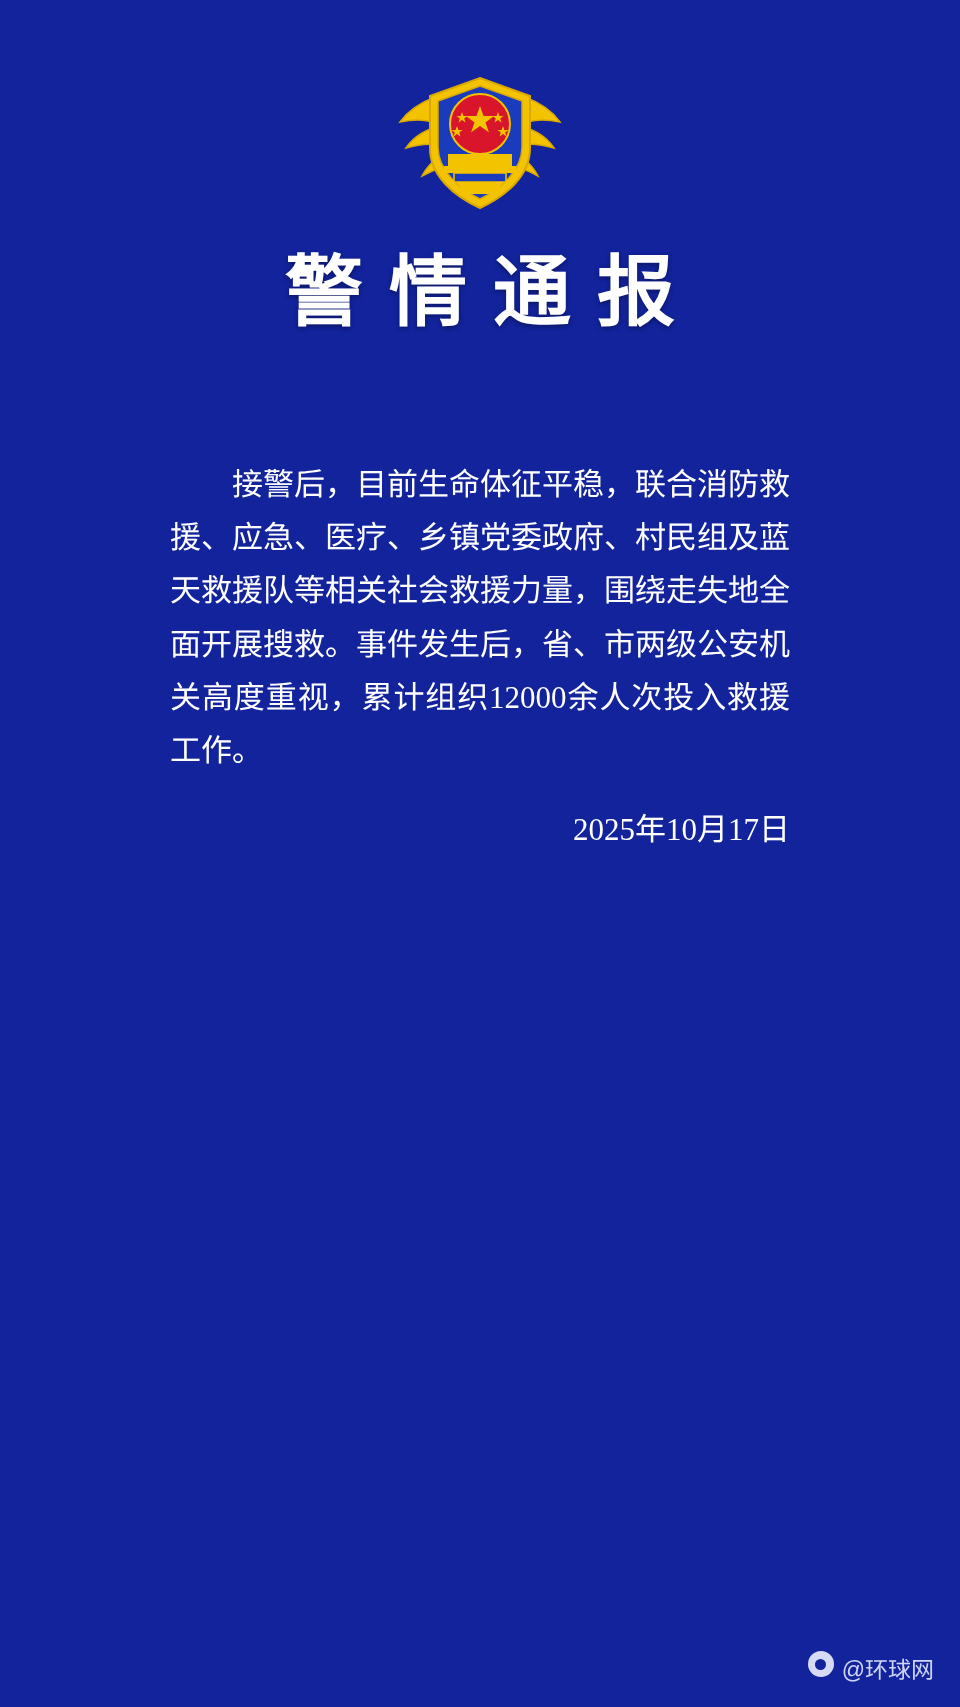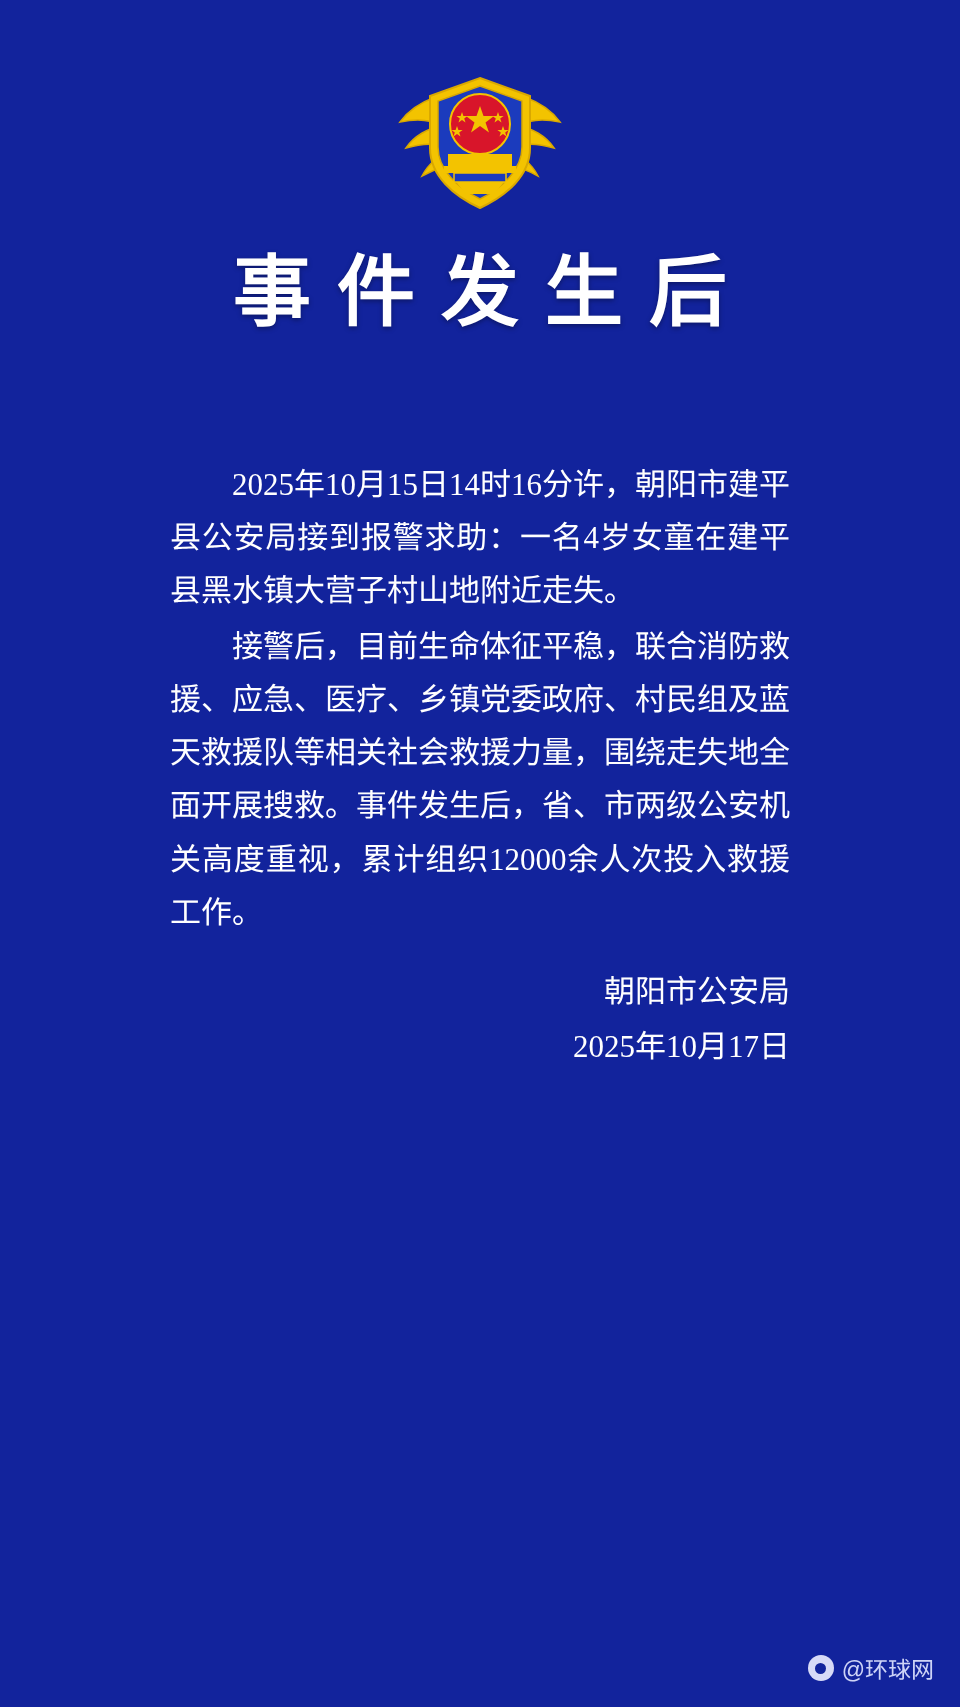--- a/index.html
+++ b/index.html
@@ -66,21 +66,20 @@
     line-height: 1.75;
   }
   .sign div { display: block; }
 
   
   .watermark {
     position: absolute;
     right: 26px;
     bottom: 22px;
     display: flex;
-    align-items: center;
     gap: 8px;
     color: #dfe4ff;
     font-size: 23px;
     font-family: "Liberation Sans", sans-serif;
     opacity: 0.92;
   }
   .weibo-eye {
     width: 26px;
     height: 26px;
     border-radius: 50%;
@@ -123,28 +122,26 @@
         <polygon points="67,64 68.4,68 72.6,68 69.2,70.6 70.5,74.6 67,72.1 63.5,74.6 64.8,70.6 61.4,68 65.6,68"></polygon>
       </g>
 
       <rect x="58" y="92" width="64" height="12" fill="#f3c300"></rect>
       <rect x="54" y="104" width="72" height="7" fill="#f3c300"></rect>
       <rect x="64" y="111" width="52" height="9" fill="#1b3bbd" stroke="#f3c300" stroke-width="1.5"></rect>
       <path d="M66 120 L114 120 L104 132 L76 132 Z" fill="#f3c300"></path>
     </svg>
   </div>
 
-  <div class="title">事件发生后</div>
+  <div class="title">警情通报</div>
 
   <div class="body">
-    <p class="para">2025年10月15日14时16分许，朝阳市建平县公安局接到报警求助：一名4岁女童在建平县黑水镇大营子村山地附近走失。</p>
     <p class="para">接警后，目前生命体征平稳，联合消防救援、应急、医疗、乡镇党委政府、村民组及蓝天救援队等相关社会救援力量，围绕走失地全面开展搜救。事件发生后，省、市两级公安机关高度重视，累计组织12000余人次投入救援工作。</p>
 
     <div class="sign">
-      <div>朝阳市公安局</div>
       <div>2025年10月17日</div>
     </div>
   </div>
 
   <div class="watermark">
     <span class="weibo-eye"></span>
     <span>@环球网</span>
   </div>
 
 </div>

